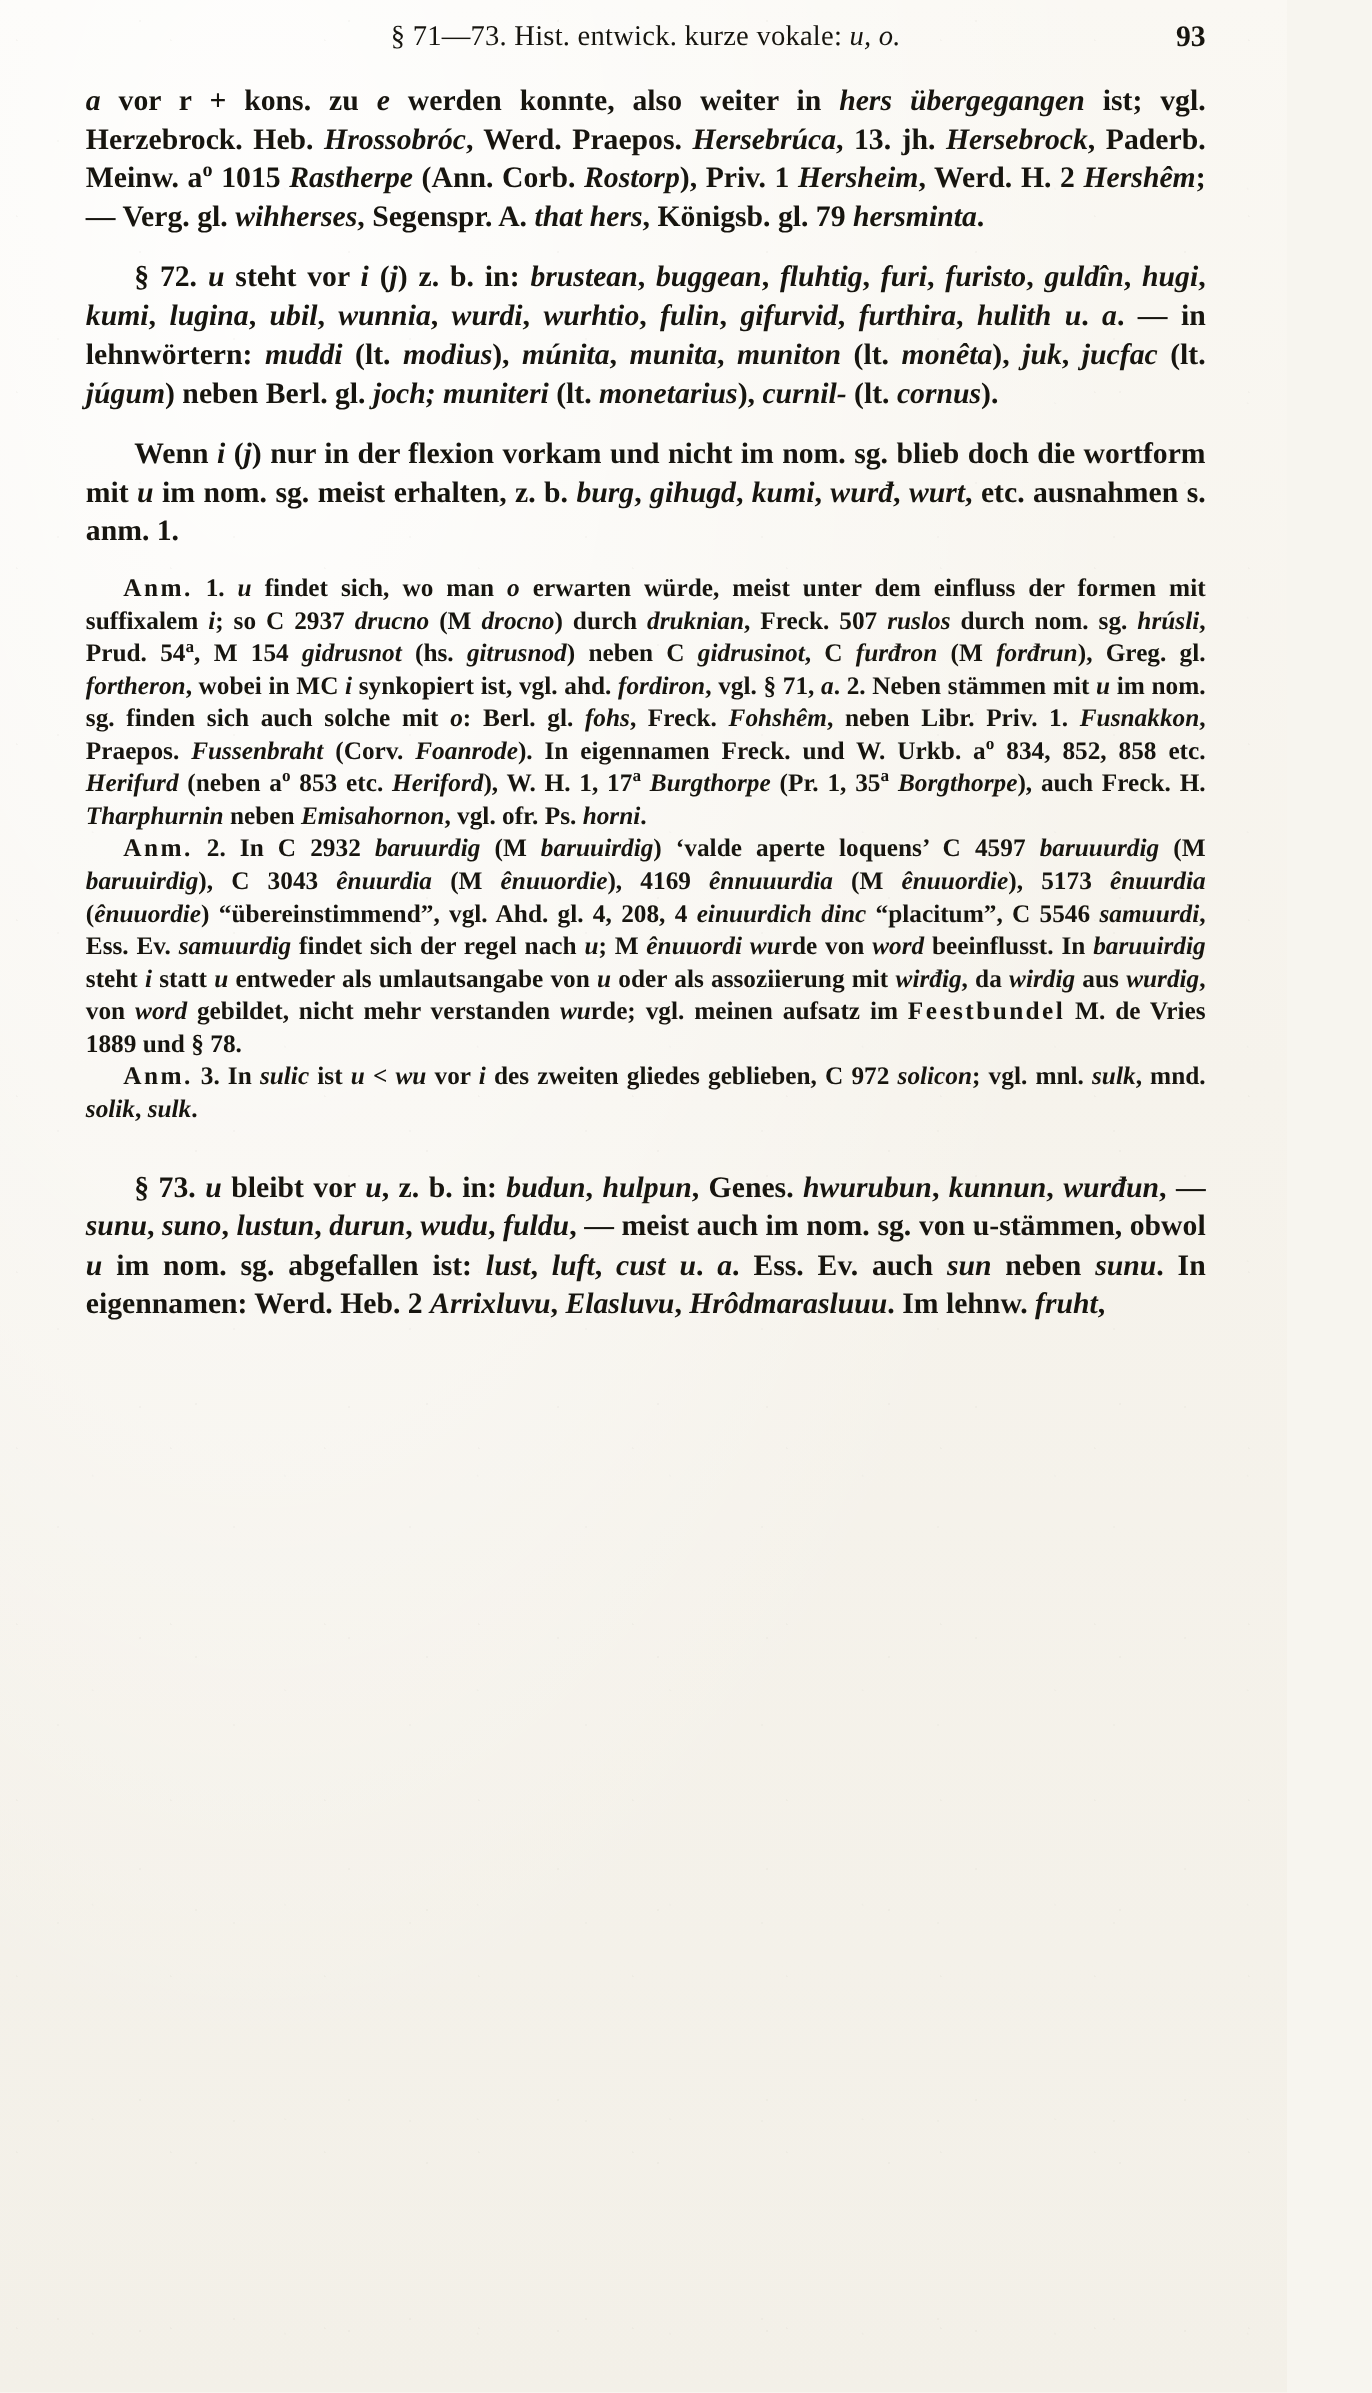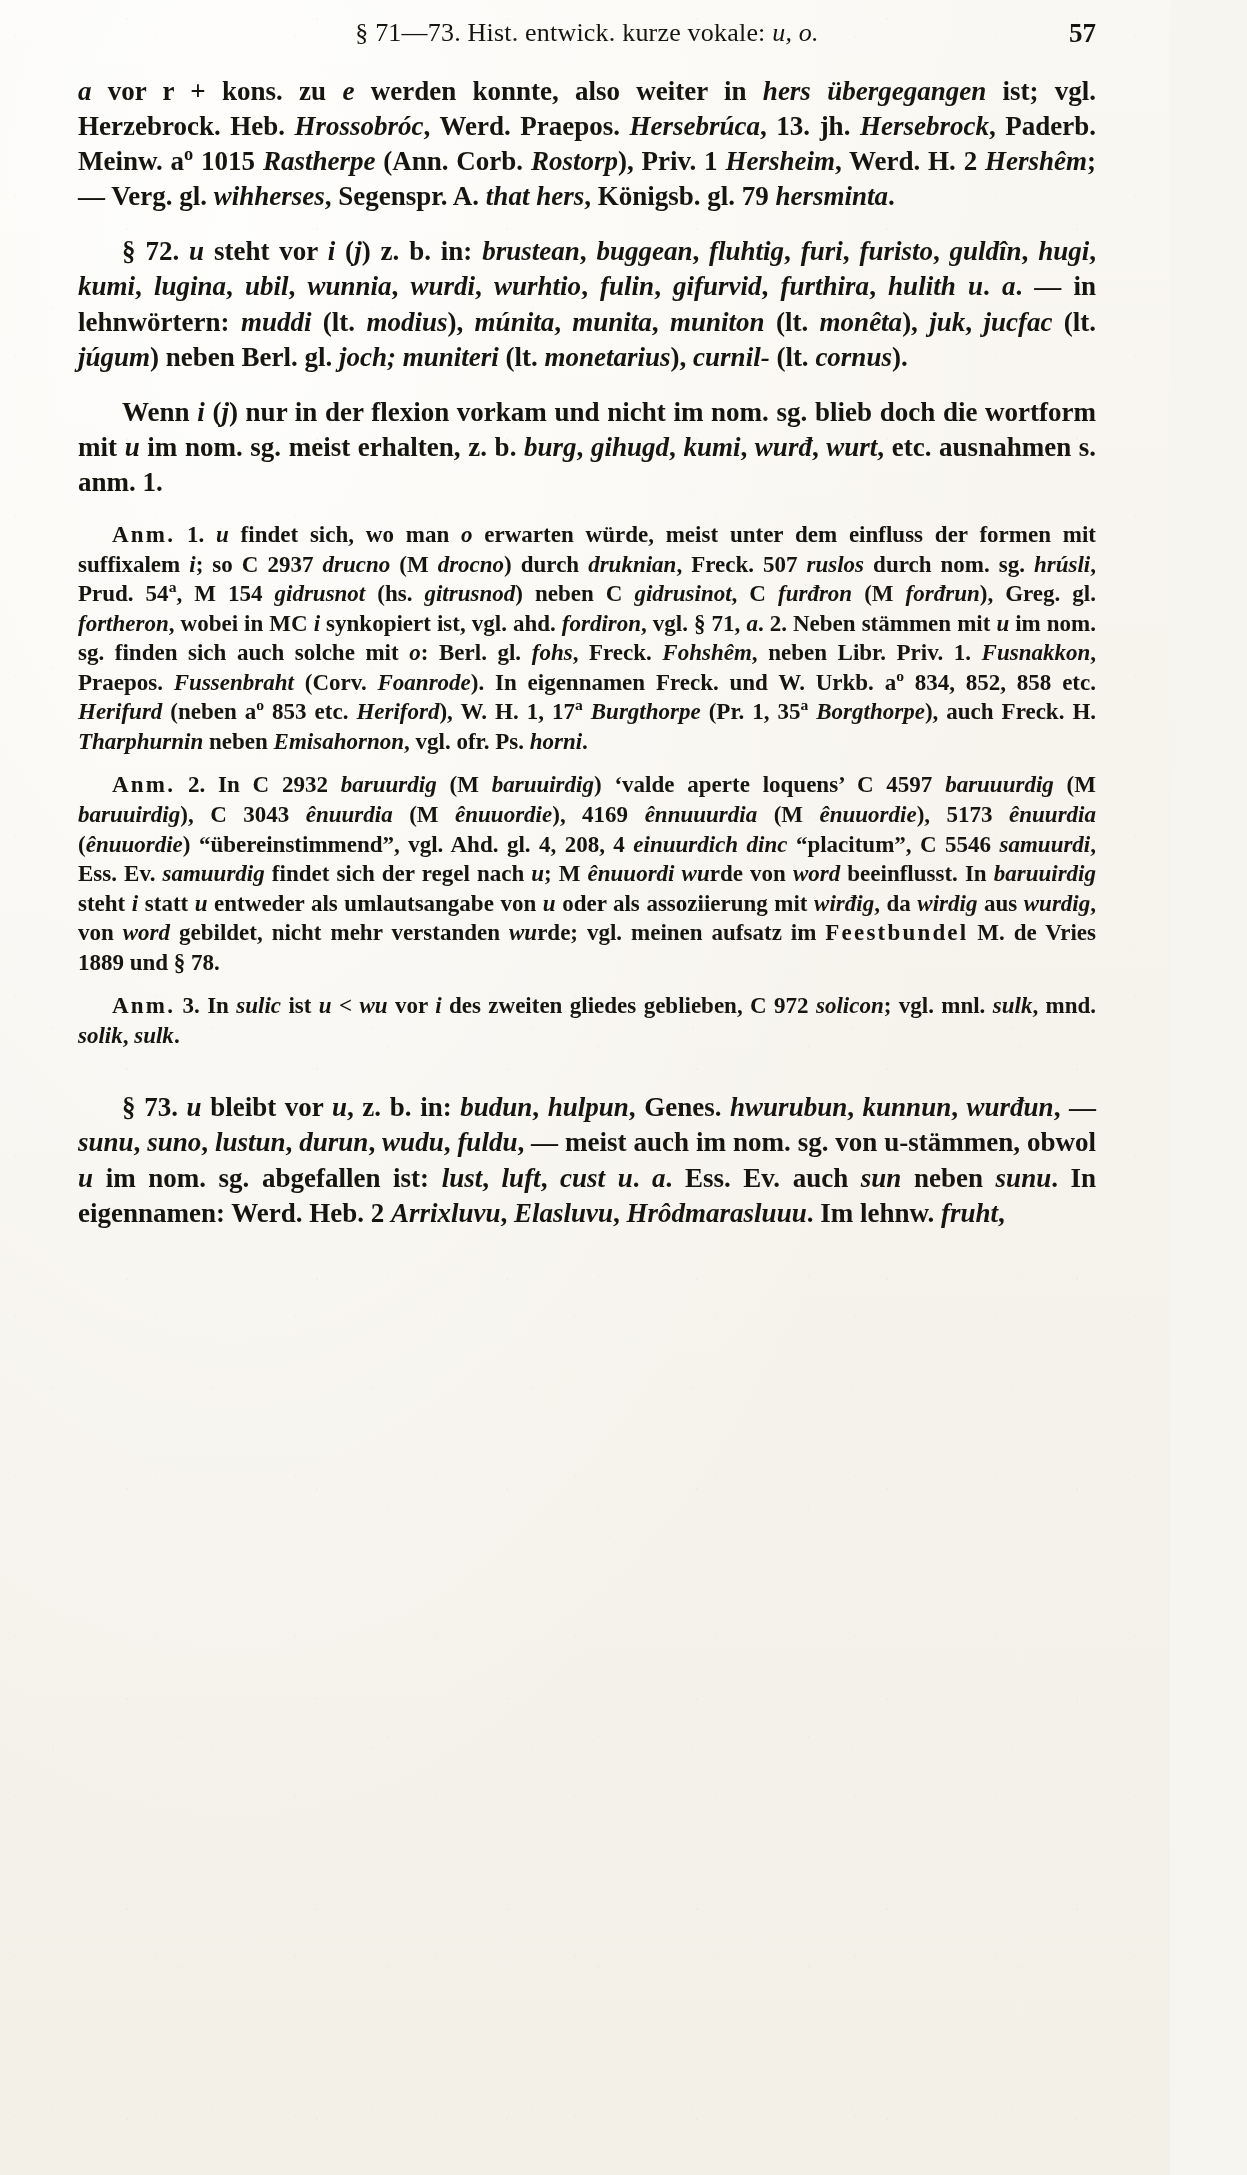--- a/index.html
+++ b/index.html
@@ -78,34 +78,34 @@
 
   .space-before { margin-top: 20px; }
   .space-before-lg { margin-top: 40px; }
 
   .note {
     font-size: 23px;
     line-height: 1.285;
     text-align: justify;
   }
   .note p { margin: 0; }
-  .note .lead { text-indent: 34px; margin-top: 14px; }
+  .note .lead { text-indent: 34px; }
 
   i, .ital { font-style: italic; }
   .sup { font-size: 0.68em; vertical-align: super; line-height: 0; }
   .spaced { letter-spacing: 2.2px; }
 </style>
 </head>
 <body>
 
 <div class="page">
 
   <header class="running-head">
     <div class="head-title"><span>§ 71—73. Hist. entwick. kurze vokale: </span><span class="ital">u, o.</span></div>
-    <div class="page-number">57</div>
+    <div class="page-number">93</div>
   </header>
 
   <div class="body-text">
 
     <p class="para"><i>a</i> vor r + kons. zu <i>e</i> werden konnte, also weiter in <i>hers übergegangen</i> ist; vgl. Herzebrock. Heb. <i>Hrossobróc</i>, Werd. Praepos. <i>Hersebrúca</i>, 13. jh. <i>Hersebrock</i>, Paderb. Meinw. a<span class="sup">o</span> 1015 <i>Rastherpe</i> (Ann. Corb. <i>Rostorp</i>), Priv. 1 <i>Hersheim</i>, Werd. H. 2 <i>Hershêm</i>; — Verg. gl. <i>wihherses</i>, Segenspr. A. <i>that hers</i>, Königsb. gl. 79 <i>hersminta</i>.</p>
 
     <p class="para big-indent space-before">§ 72. <i>u</i> steht vor <i>i</i> (<i>j</i>) z. b. in: <i>brustean</i>, <i>buggean</i>, <i>fluhtig</i>, <i>furi</i>, <i>furisto</i>, <i>guldîn</i>, <i>hugi</i>, <i>kumi</i>, <i>lugina</i>, <i>ubil</i>, <i>wunnia</i>, <i>wurdi</i>, <i>wurhtio</i>, <i>fulin</i>, <i>gifurvid</i>, <i>furthira</i>, <i>hulith</i> <i>u</i>. <i>a</i>. — in lehnwörtern: <i>muddi</i> (lt. <i>modius</i>), <i>múnita</i>, <i>munita</i>, <i>muniton</i> (lt. <i>monêta</i>), <i>juk</i>, <i>jucfac</i> (lt. <i>júgum</i>) neben Berl. gl. <i>joch; muniteri</i> (lt. <i>monetarius</i>), <i>curnil-</i> (lt. <i>cornus</i>).</p>
 
     <p class="para big-indent space-before">Wenn <i>i</i> (<i>j</i>) nur in der flexion vorkam und nicht im nom. sg. blieb doch die wortform mit <i>u</i> im nom. sg. meist erhalten, z. b. <i>burg</i>, <i>gihugd</i>, <i>kumi</i>, <i>wurđ</i>, <i>wurt</i>, etc. ausnahmen s. anm. 1.</p>
 

